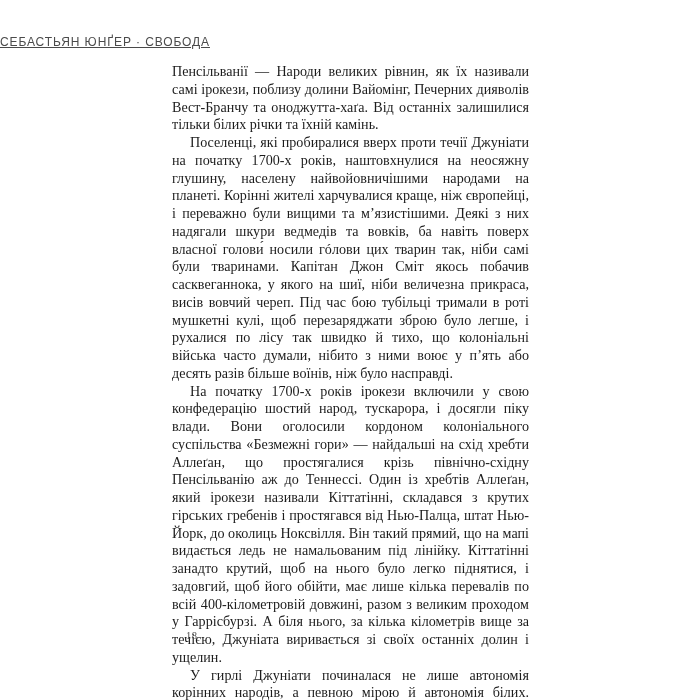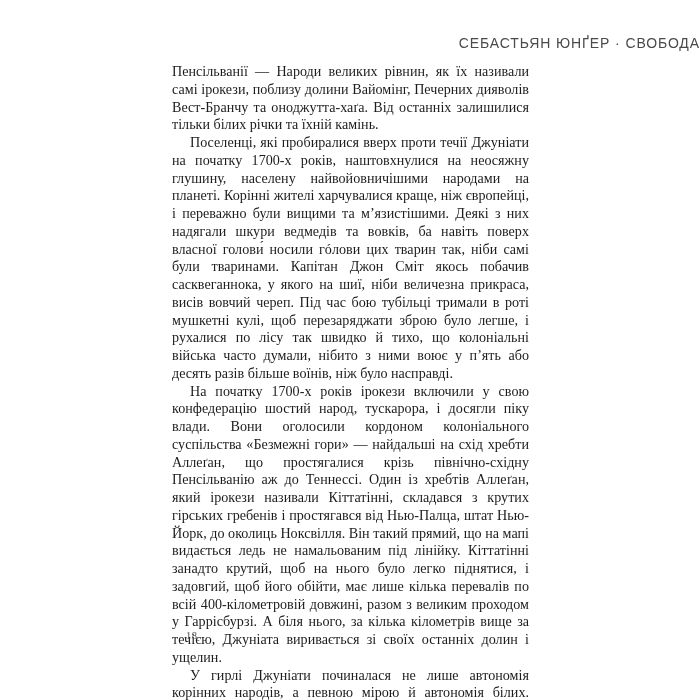--- a/index.html
+++ b/index.html
@@ -24,27 +24,28 @@
     background: #ffffff;
     box-sizing: border-box;
   }
 
   
   .running-head {
     position: absolute;
     left: 0;
     right: 0;
     top: 35px;
-    text-align: right;
+    text-align: left;
     font-family: "Liberation Sans", "DejaVu Sans", sans-serif;
-    font-size: 14px;
+    font-size: 12px;
     letter-spacing: 0.9px;
     color: #4a4a4a;
     text-transform: uppercase;
     white-space: nowrap;
+    text-decoration: underline;
   }
 
   
   .text-block {
     position: absolute;
     left: 172px;
     top: 63px;
     width: 357px;
   }
 

